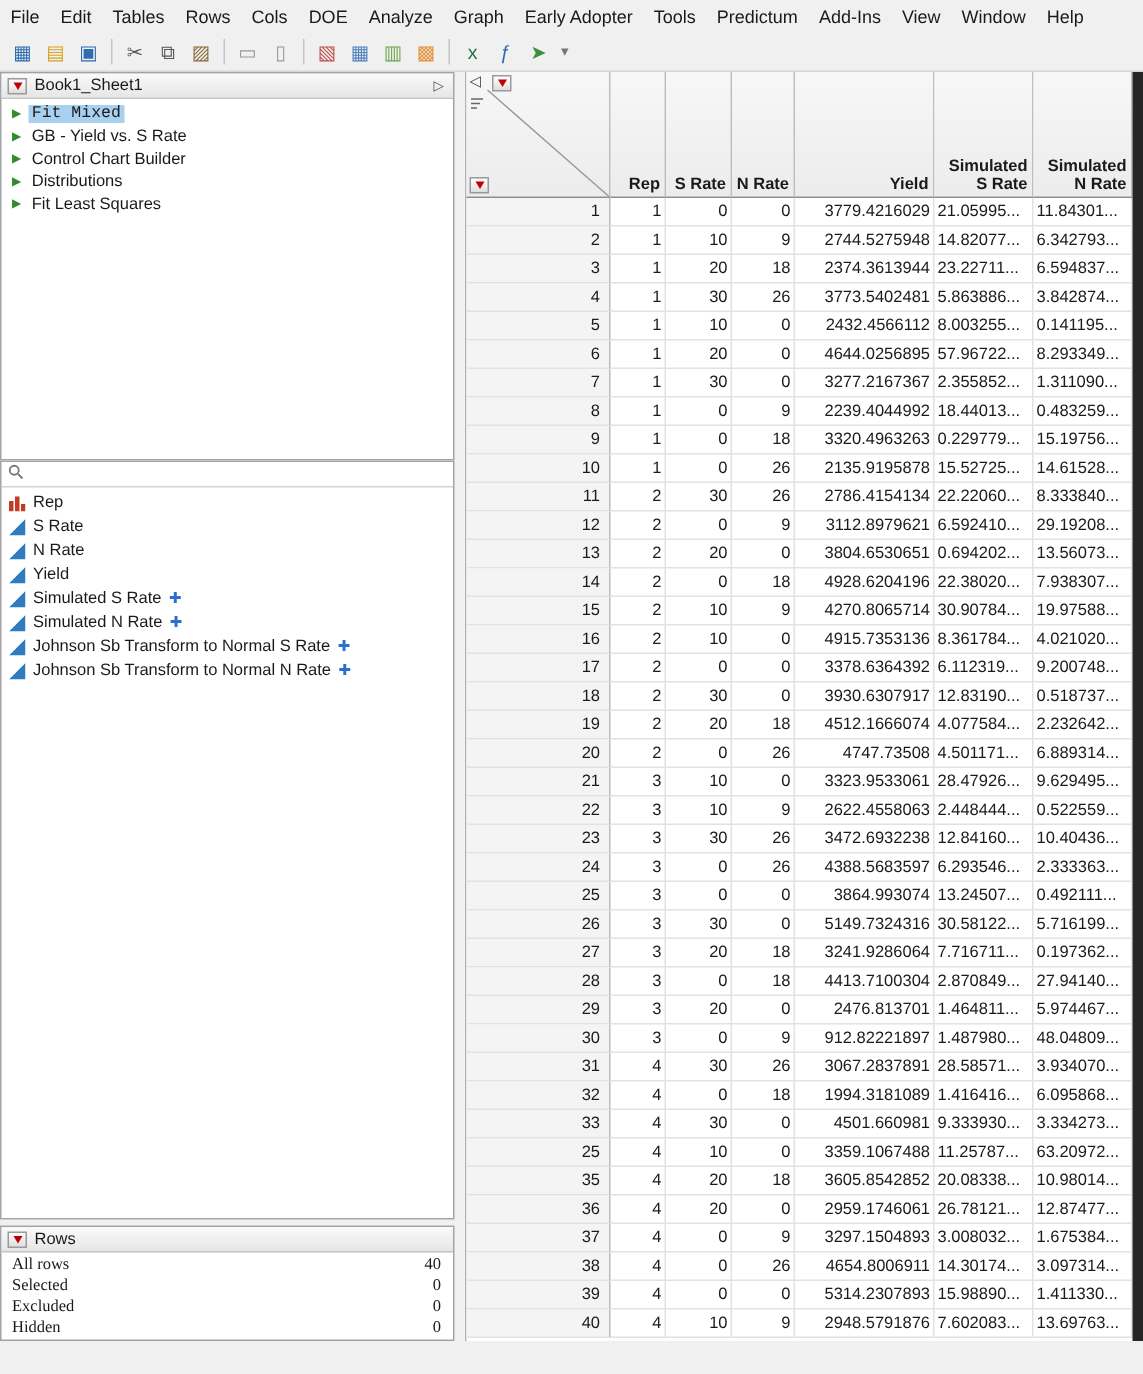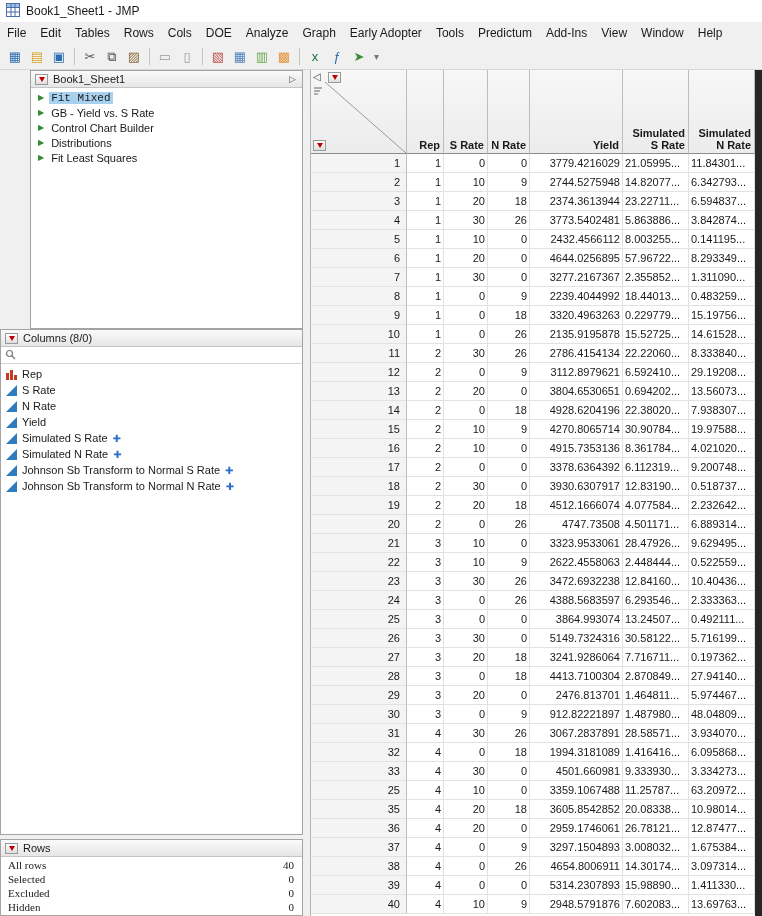--- a/index.html
+++ b/index.html
@@ -14,21 +14,21 @@
 
   .toolbar { height:27px; background:#f0f0f0; border-bottom:1px solid #d6d6d6; display:flex; align-items:center; padding:0 5px; gap:2px; }
   .tbicon { width:20px; height:20px; display:flex; align-items:center; justify-content:center; font-size:13px; line-height:1; }
   .tb-sep { width:1px; height:17px; background:#c3c3c3; margin:0 3px; }
   .tb-overflow { color:#777; font-size:10px; padding:0 3px; }
 
   .main { display:flex; height:846px; background:#f0f0f0; }
 
   .sidebar { width:310px; padding-right:7px; display:flex; flex-direction:column; background:#f0f0f0; }
   .panel { background:#fff; border:1px solid #a3a3a3; display:flex; flex-direction:column; overflow:hidden; }
-  .panel-table { height:259px;margin-left:30px; }
+  .panel-table { height:259px; }
   .panel-columns { flex:1; }
   .panel-rows { margin-top:4px; }
   .panel-header { height:17px; flex:0 0 17px; background:linear-gradient(#fafafa,#e6e6e6); border-bottom:1px solid #c4c4c4; display:flex; align-items:center; gap:5px; padding:0 4px; }
   .panel-title { flex:1; }
   .expand-glyph { color:#555; font-size:9px; padding-right:2px; }
 
   .red-tri-btn { width:13px; height:11px; background:linear-gradient(#ffffff,#dedede); border:1px solid #9a9a9a; display:inline-flex; align-items:center; justify-content:center; flex:0 0 auto; }
   .red-tri { width:0; height:0; border-left:3px solid transparent; border-right:3px solid transparent; border-top:5px solid #c00000; }
 
   .script-list { padding:2px 0; }
@@ -70,32 +70,20 @@
            text-align:right; padding-right:6px; line-height:18px; }
   .cell { border-right:1px solid #e2e2e2; border-bottom:1px solid #e2e2e2; text-align:right; padding:0 2px;
           line-height:18px; white-space:nowrap; overflow:hidden; }
   .cell.left { text-align:left; }
 </style>
 </head>
 <body>
 
 <div>
 
-  <div class="titlebar">
-    <span>
-      <svg width="14" height="14">
-          <rect x="0.5" y="0.5" width="13" height="13" fill="#fff" stroke="#4a6fa5"></rect>
-          <rect x="0.5" y="0.5" width="13" height="4" fill="#9ec3e6" stroke="#4a6fa5"></rect>
-          <line x1="5" y1="1" x2="5" y2="13" stroke="#4a6fa5"></line>
-          <line x1="9" y1="1" x2="9" y2="13" stroke="#4a6fa5"></line>
-          <line x1="1" y1="9" x2="13" y2="9" stroke="#4a6fa5"></line>
-        </svg>
-    </span>
-    <span class="title">Book1_Sheet1 - JMP</span>
-  </div>
 
   <div class="menubar">
       <span class="menu-item">File</span>
       <span class="menu-item">Edit</span>
       <span class="menu-item">Tables</span>
       <span class="menu-item">Rows</span>
       <span class="menu-item">Cols</span>
       <span class="menu-item">DOE</span>
       <span class="menu-item">Analyze</span>
       <span class="menu-item">Graph</span>
@@ -161,26 +149,20 @@
               <span class="script-label">Distributions</span>
             </div>
             <div class="script-item">
               <span class="play-icon">▶</span>
               <span class="script-label">Fit Least Squares</span>
             </div>
           </div>
       </div>
 
       <div class="panel panel-columns">
-        <div class="panel-header">
-          <span class="red-tri-btn">
-              <span class="red-tri"></span>
-            </span>
-          <span class="panel-title">Columns (8/0)</span>
-        </div>
         <div class="search-row">
           <span>
             <svg width="11" height="11">
                 <circle cx="4.5" cy="4.5" r="3" fill="none" stroke="#777" stroke-width="1.2"></circle>
                 <line x1="7" y1="7" x2="10" y2="10" stroke="#777" stroke-width="1.2"></line>
               </svg>
           </span>
           <input class="search-input" value="" style="">
         </div>
         <div class="column-list">

